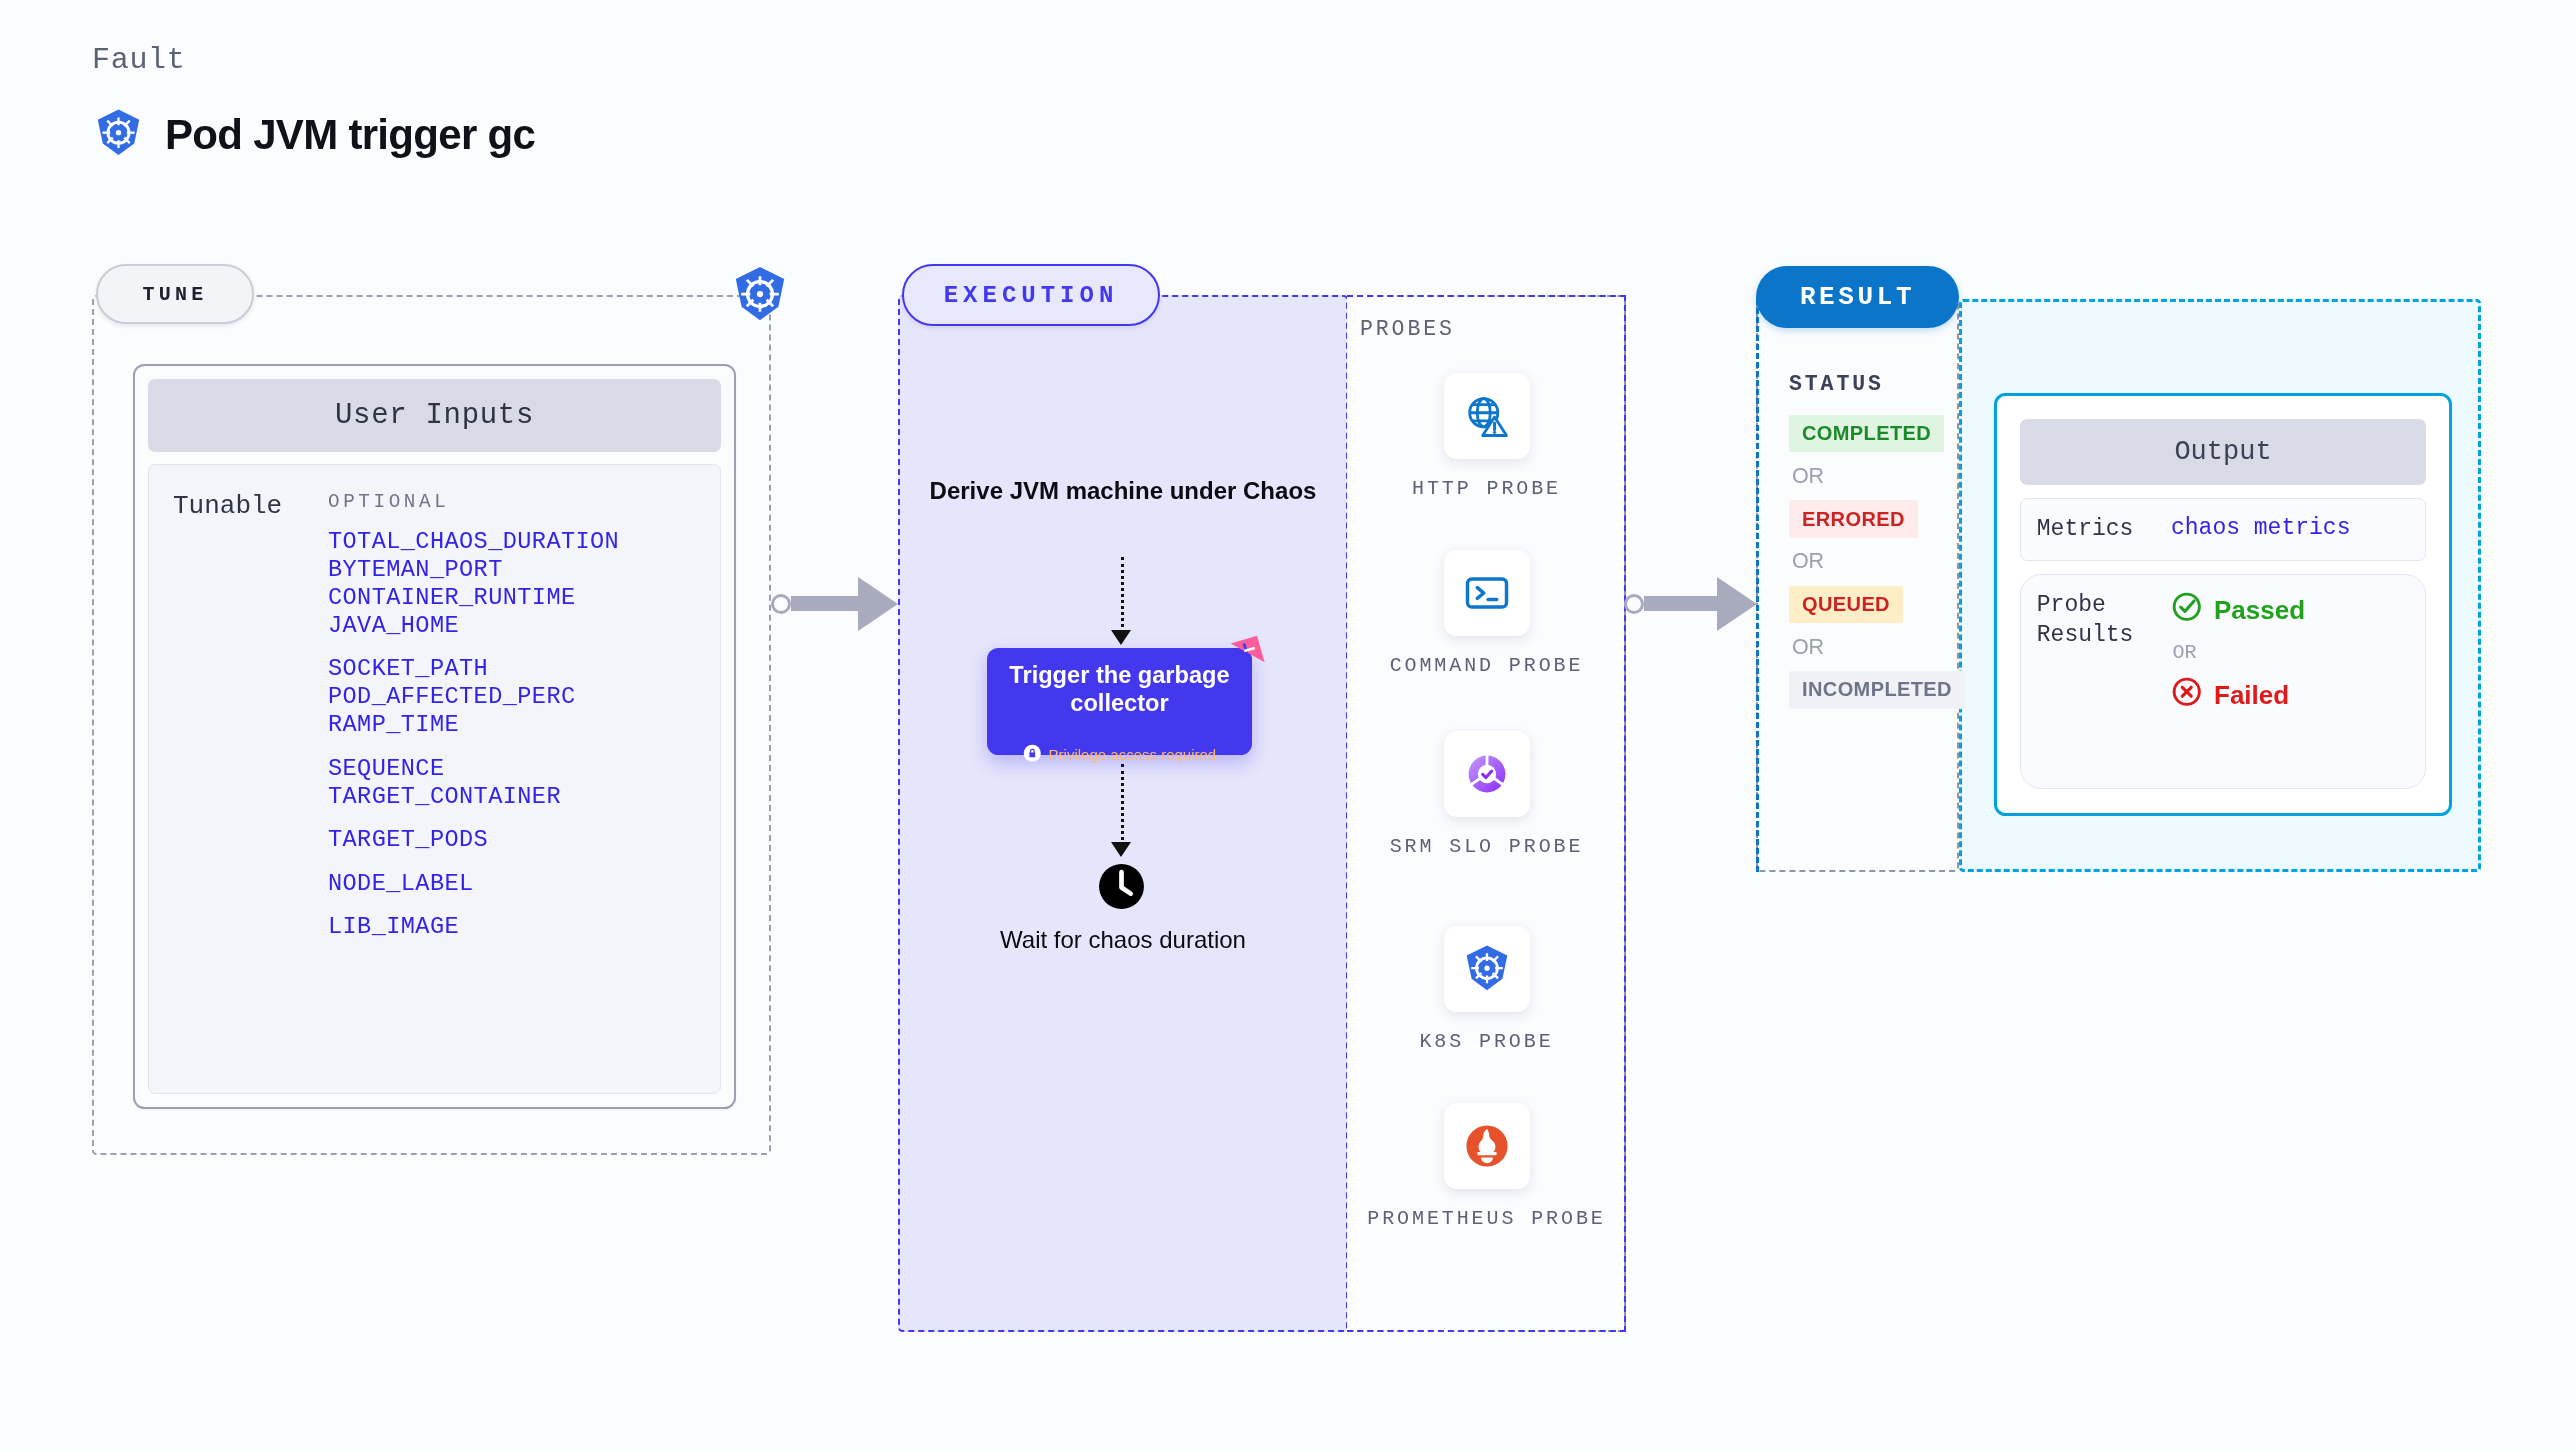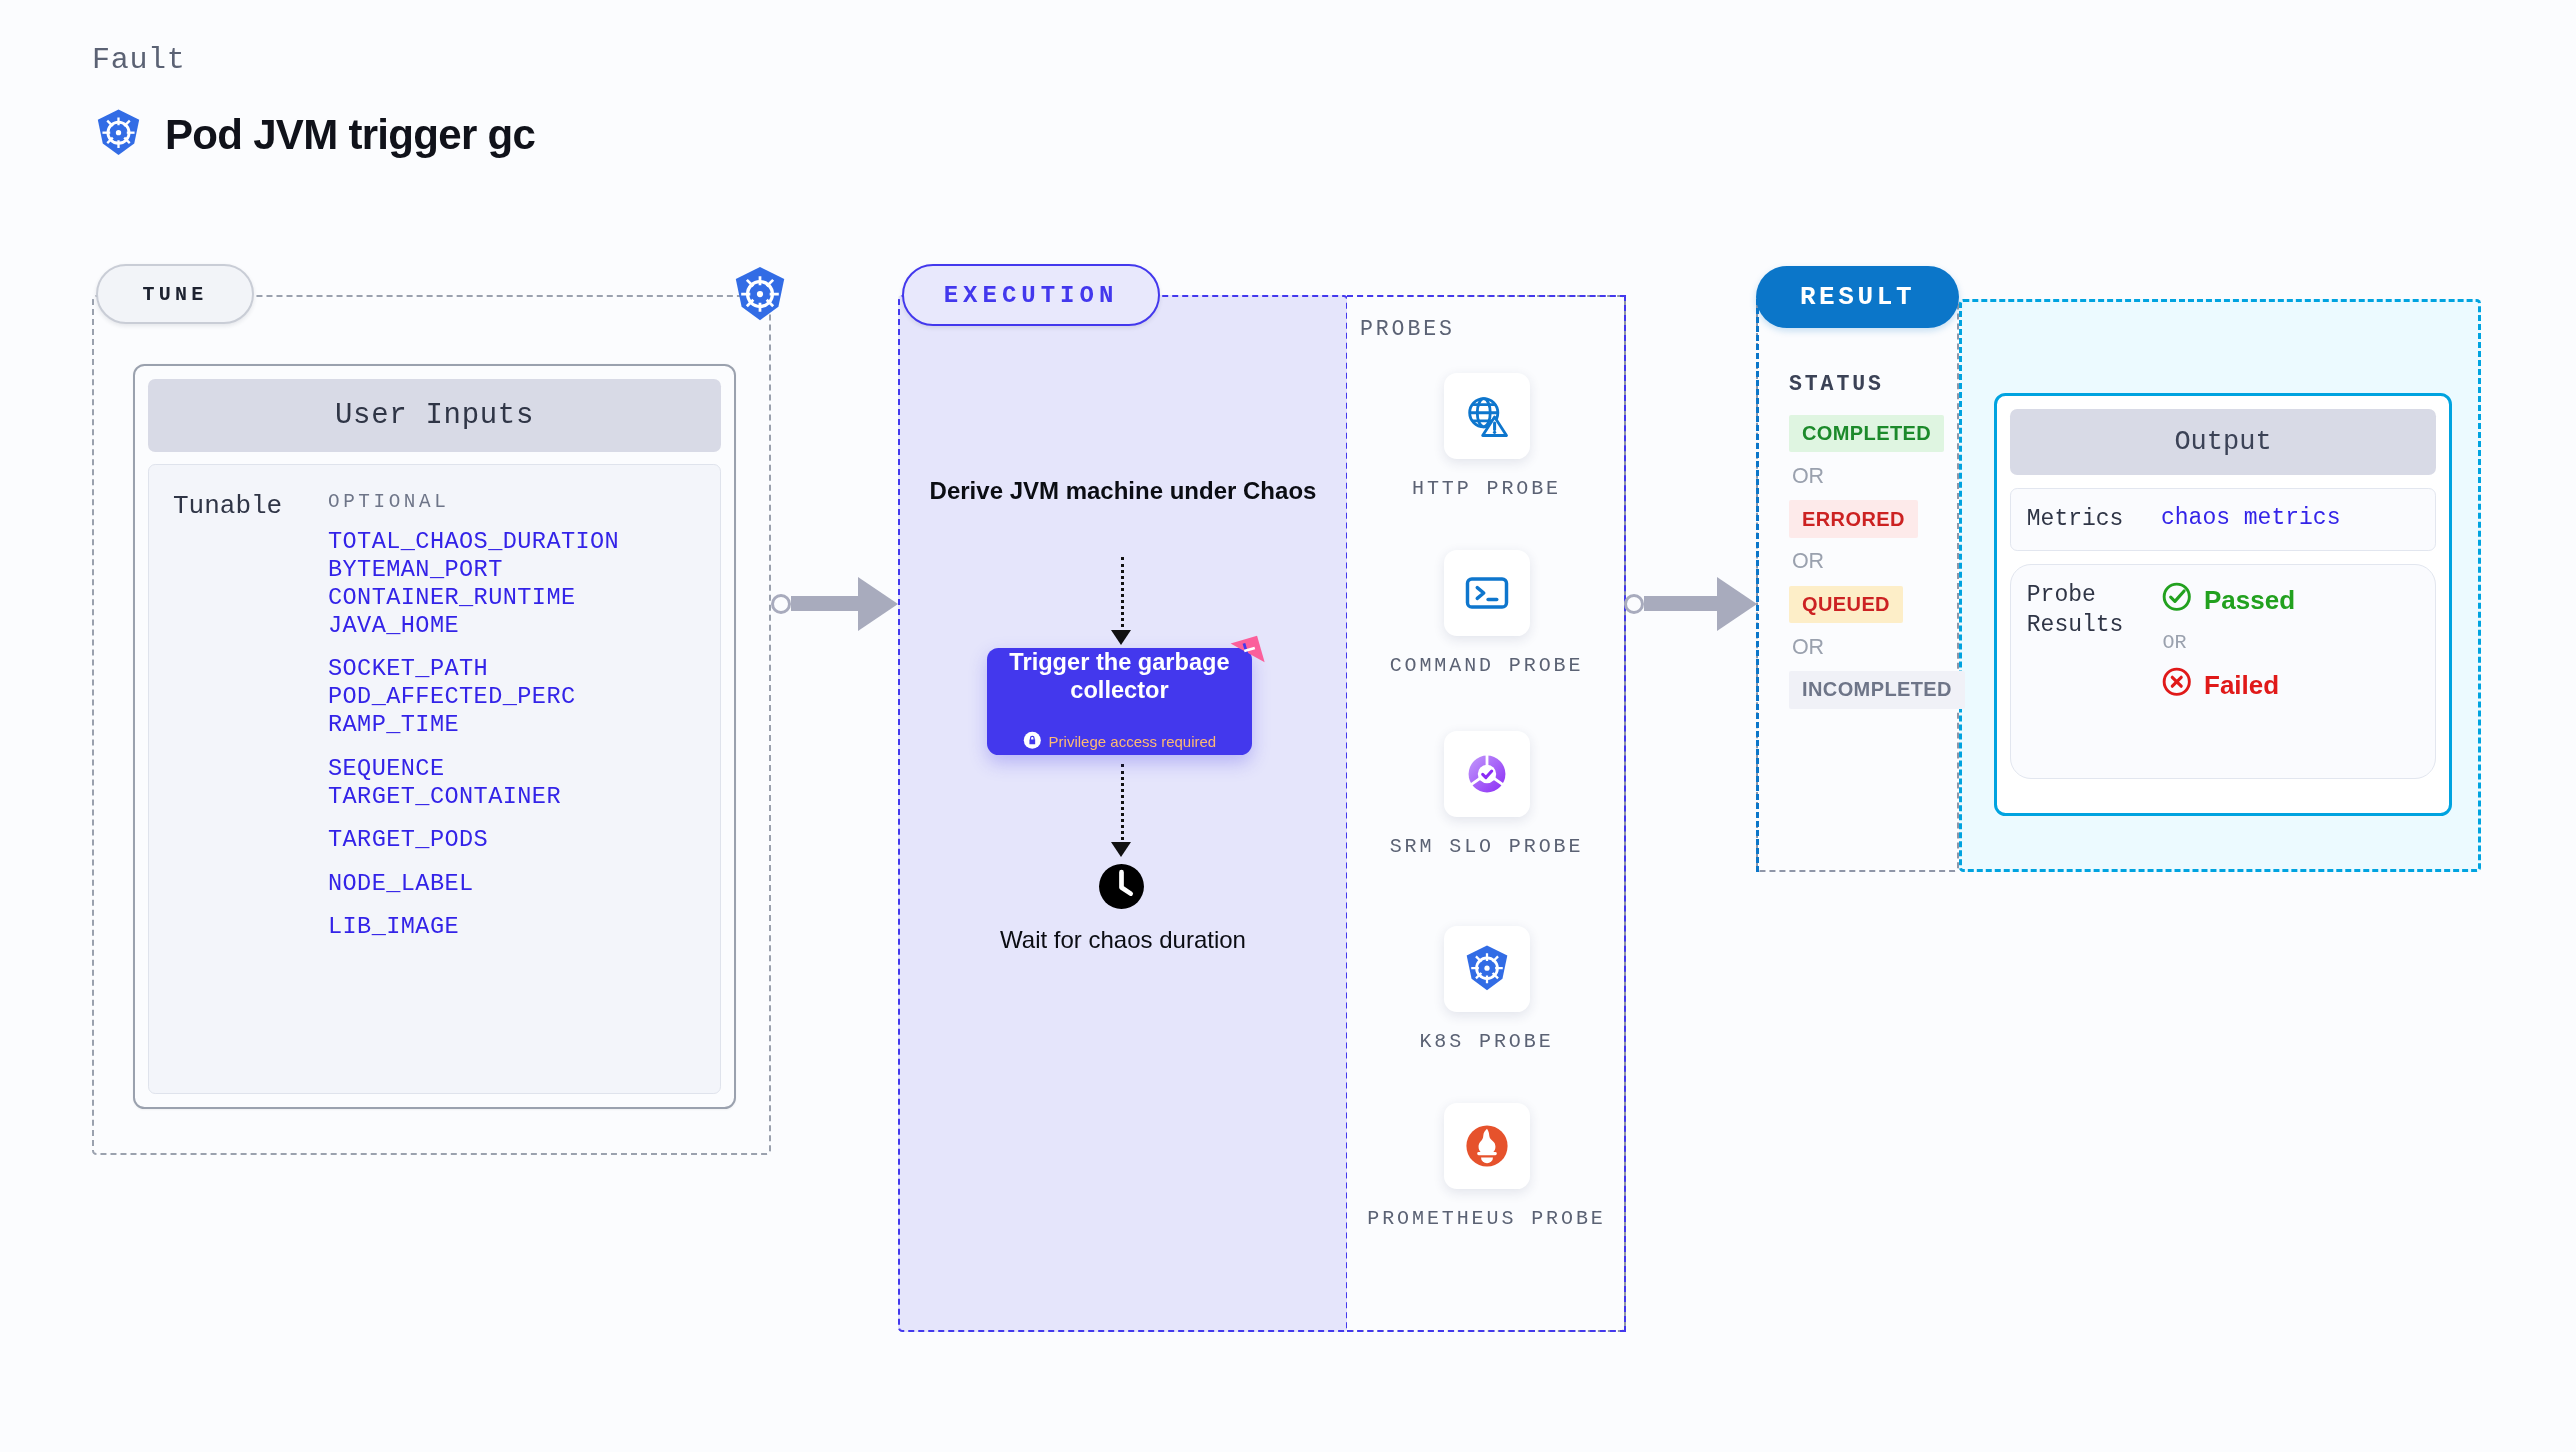--- a/index.html
+++ b/index.html
@@ -97,21 +97,21 @@
   #step1 { position:absolute; left:919px; top:475px; width:408px; text-align:center;
     font-size:24px; font-weight:700; color:#0b0d13; line-height:1.35; }
   .dotline { position:absolute; left:1121px; width:0; border-left:3.6px dotted #111; z-index:3; }
   .dotarrow { position:absolute; left:1111px; width:0; height:0;
     border-left:10.7px solid transparent; border-right:10.7px solid transparent;
     border-top:15.8px solid #111; z-index:3; }
 
   #exec-card {
     position:absolute; left:987px; top:648px; width:265px; height:107px;
     background:#4338ed; border-radius:11.5px; color:#fff; text-align:center;
-    box-shadow:0 7.2px 18.6px rgba(67,56,237,.28); z-index:4;
+    padding-top:13px; box-shadow:0 7.2px 18.6px rgba(67,56,237,.28); z-index:4;
   }
   #exec-card-title { font-size:23.6px; font-weight:700; line-height:1.2; }
   #exec-card-sub { margin-top:26px; display:flex; align-items:center; justify-content:center; gap:7.2px;
     font-size:15px; color:#fdba74; }
   #flag-badge { position:absolute; right:-17px; top:-15.8px; width:44px; height:44px; z-index:5; }
 
   #clock-icon { position:absolute; left:1097px; top:862px; width:49px; height:49px; z-index:4; }
   #step2 { position:absolute; left:919px; top:924px; width:408px; text-align:center;
     font-size:24px; font-weight:400; color:#0b0d13; line-height:1.35; }
 
@@ -140,21 +140,21 @@
   #status-label { position:absolute; left:1789px; top:372px; z-index:6;
     font-family:"Liberation Mono","DejaVu Sans Mono",monospace;
     font-size:21.5px; color:#3b4256; letter-spacing:2.9px; font-weight:700; }
   #status-stack { position:absolute; left:1789px; top:415px; width:172px; z-index:6; }
   .status-badge { display:inline-block; padding:7.2px 13px; border-radius:2px;
     font-size:20px; font-weight:700; letter-spacing:0.4px; }
   .status-or { font-size:21.5px; color:#9aa1ae; margin:11.5px 0 11.5px 2.9px; }
 
   #output-card {
     position:absolute; left:1994px; top:393px; width:458px; height:423px;
-    background:#fff; border:3.6px solid #00a3e0; border-radius:11.5px; padding:13px; z-index:6;
+    background:#fff; border:3.6px solid #00a3e0; border-radius:11.5px; padding:23px; z-index:6;
   }
   #output-head { height:66px; background:#d8dae6; border-radius:7.2px;
     display:flex; align-items:center; justify-content:center;
     font-family:"Liberation Mono","DejaVu Sans Mono",monospace;
     font-size:27px; color:#3b4256; }
   .out-box { margin-top:13px; border:1.4px solid #e2e6ef; border-radius:7.2px; background:#fafbfe;
     display:flex; padding:15.8px 0 15.8px 0; }
   .out-key { width:150px; padding-left:15.8px;
     font-family:"Liberation Mono","DejaVu Sans Mono",monospace;
     font-size:23px; color:#2f3546; line-height:1.3; }

